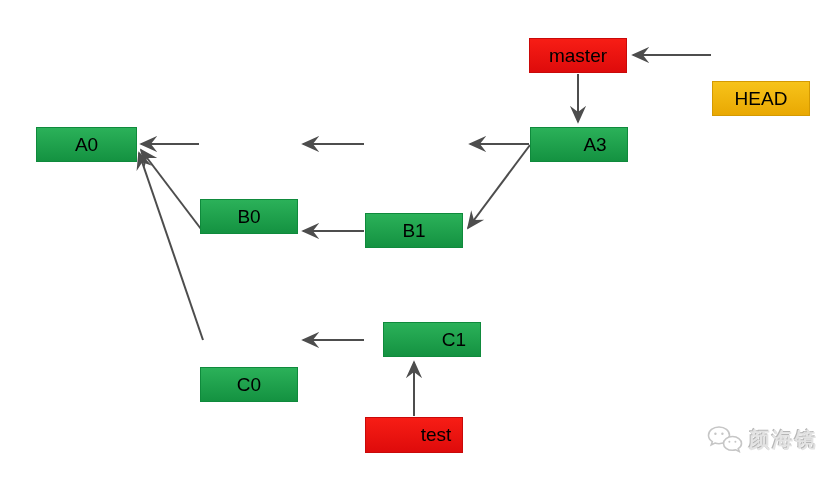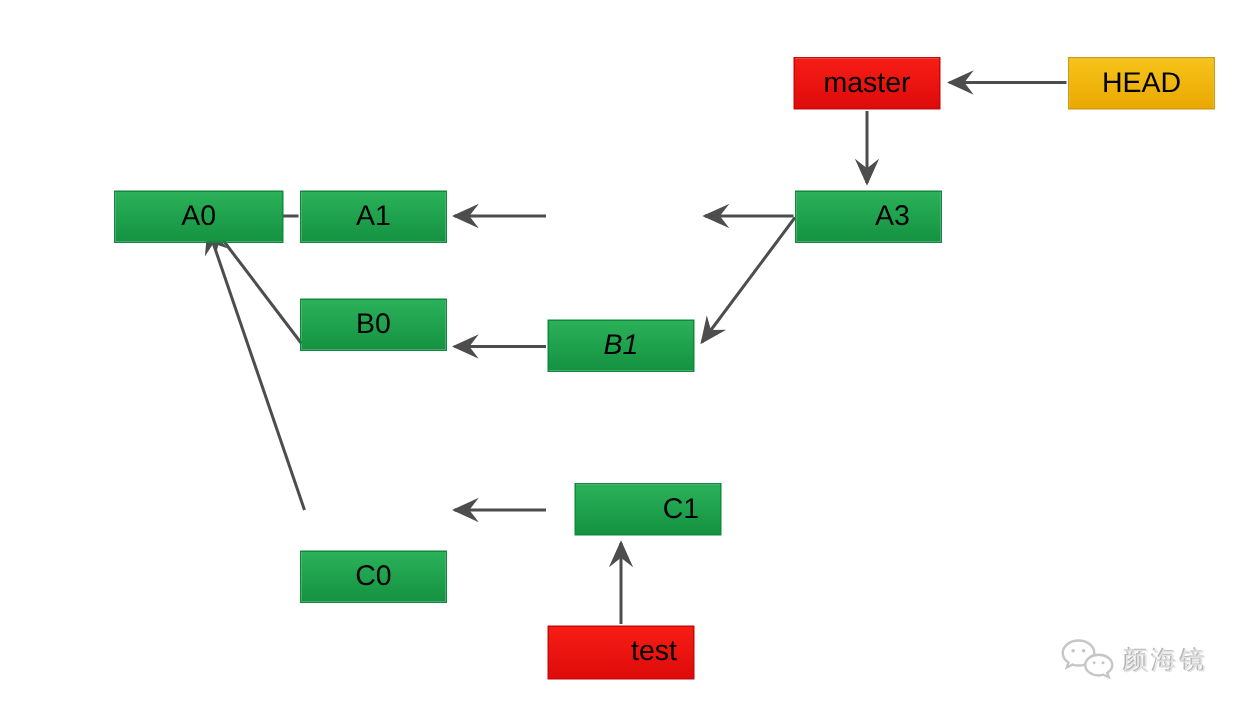--- a/index.html
+++ b/index.html
@@ -38,46 +38,47 @@
     background: linear-gradient(#2bb159, #149241);
     border: 1px solid #0f8a3c;
   }
   .node.red {
     background: linear-gradient(#f71d15, #de0b0b);
     border: 1px solid #c90909;
   }
   .node.amber {
     background: linear-gradient(#f7c31a, #e9a802);
     border: 1px solid #d49a02;
+    margin-top: 43px;
   }
   
-  #n-a0 { left: 36px;  top: 127px; width: 113px; margin-left: 40px; }
+  #n-a0 { left: 36px;  top: 127px; width: 101px; }
   #n-a1 { left: 200px; top: 127px; }
   #n-a2 { left: 365px; top: 127px; }
   #n-a3 { left: 530px; top: 127px; padding-left: 32px; }
   #n-b0 { left: 200px; top: 199px; }
-  #n-b1 { left: 365px; top: 213px; font-style: italic; }
+  #n-b1 { left: 365px; top: 213px; }
   #n-c0 { left: 200px; top: 322px; margin-top: 45px; }
   #n-c1 { left: 383px; top: 322px; padding-left: 44px; }
   #n-master { left: 529px; top: 38px; }
   #n-head   { left: 712px; top: 38px; }
   #n-test   { left: 365px; top: 417px; height: 36px; padding-left: 44px; }
 
   .watermark {
     position: absolute;
     left: 706px;
     top: 424px;
     display: flex;
     align-items: center;
     gap: 5px;
     user-select: none;
   }
   .watermark .wm-text {
-    font-size: 17px;
-    font-weight: normal;
+    font-size: 21px;
+    font-weight: bold;
     letter-spacing: 2px;
     color: #e3e3e3;
     text-shadow: -1px -1px 0 #b6b6b6, 1px 1px 0 #ffffff;
   }
 </style>
 </head>
 <body>
 
 <div class="canvas">
 
@@ -96,21 +97,20 @@
       <line x1="201" y1="229" x2="141" y2="150" marker-end="url(#arrow)"></line>
       <line x1="203" y1="340" x2="139" y2="153" marker-end="url(#arrow)"></line>
       <line x1="530" y1="145" x2="468" y2="228" marker-end="url(#arrow)"></line>
       <line x1="578" y1="74" x2="578" y2="122" marker-end="url(#arrow)"></line>
       <line x1="711" y1="55" x2="633" y2="55" marker-end="url(#arrow)"></line>
       <line x1="414" y1="416" x2="414" y2="362" marker-end="url(#arrow)"></line>
     </g>
   </svg>
 
   <div class="node green" id="n-a0">A0</div>
-  <div class="node green" id="n-a1">A1</div>
   <div class="node green" id="n-a3">A3</div>
   <div class="node green" id="n-b0">B0</div>
   <div class="node green" id="n-b1">B1</div>
   <div class="node green" id="n-c0">C0</div>
   <div class="node green" id="n-c1">C1</div>
 
   <div class="node red" id="n-master">master</div>
   <div class="node amber" id="n-head">HEAD</div>
   <div class="node red" id="n-test">test</div>
 

